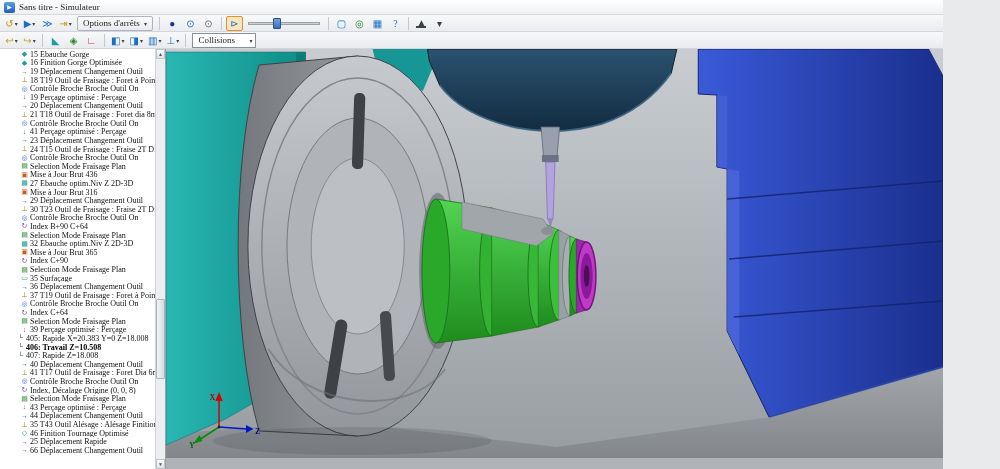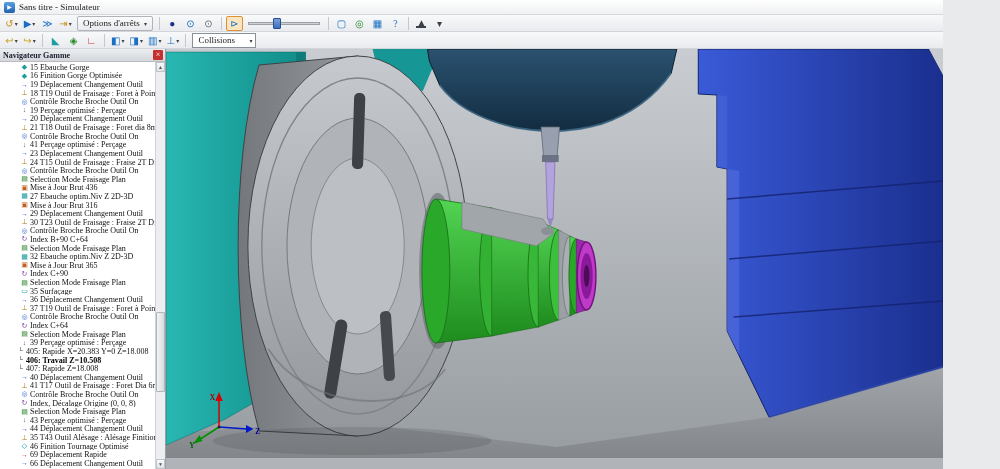--- a/index.html
+++ b/index.html
@@ -163,24 +163,20 @@
       <span class="tb-sep"></span>
       <span class="tb-combo">
         <span>Collisions</span>
         <span class="tb-caret">▾</span>
       </span>
     </div>
 
   <div class="main">
 
     <div class="panel">
-      <div class="panel-header">
-        <span class="panel-title">Navigateur Gamme</span>
-        <span class="panel-close">×</span>
-      </div>
       <div class="panel-body">
         <div class="tree">
             <div class="tree-row">
               <span class="tree-ic" style="color: rgb(31, 158, 158);">◆</span>
               <span class="tree-lb">15 Ebauche Gorge</span>
             </div>
             <div class="tree-row">
               <span class="tree-ic" style="color: rgb(31, 158, 158);">◆</span>
               <span class="tree-lb">16 Finition Gorge Optimisée</span>
             </div>
@@ -351,21 +347,21 @@
             <div class="tree-row">
               <span class="tree-ic" style="color: rgb(176, 124, 16);">⊥</span>
               <span class="tree-lb">35 T43 Outil Alésage : Alésage Finition</span>
             </div>
             <div class="tree-row">
               <span class="tree-ic" style="color: rgb(31, 158, 158);">◇</span>
               <span class="tree-lb">46 Finition Tournage Optimisé</span>
             </div>
             <div class="tree-row">
               <span class="tree-ic" style="color: rgb(196, 48, 48);">→</span>
-              <span class="tree-lb">69 Déplacement Rapide</span>
+              <span class="tree-lb">25 Déplacement Rapide</span>
             </div>
             <div class="tree-row">
               <span class="tree-ic" style="color: rgb(42, 95, 208);">→</span>
               <span class="tree-lb">66 Déplacement Changement Outil</span>
             </div>
           </div>
         <div class="scrollbar">
           <div class="sb-btn">▲</div>
           <div class="sb-track">
             <div class="sb-thumb"></div>

